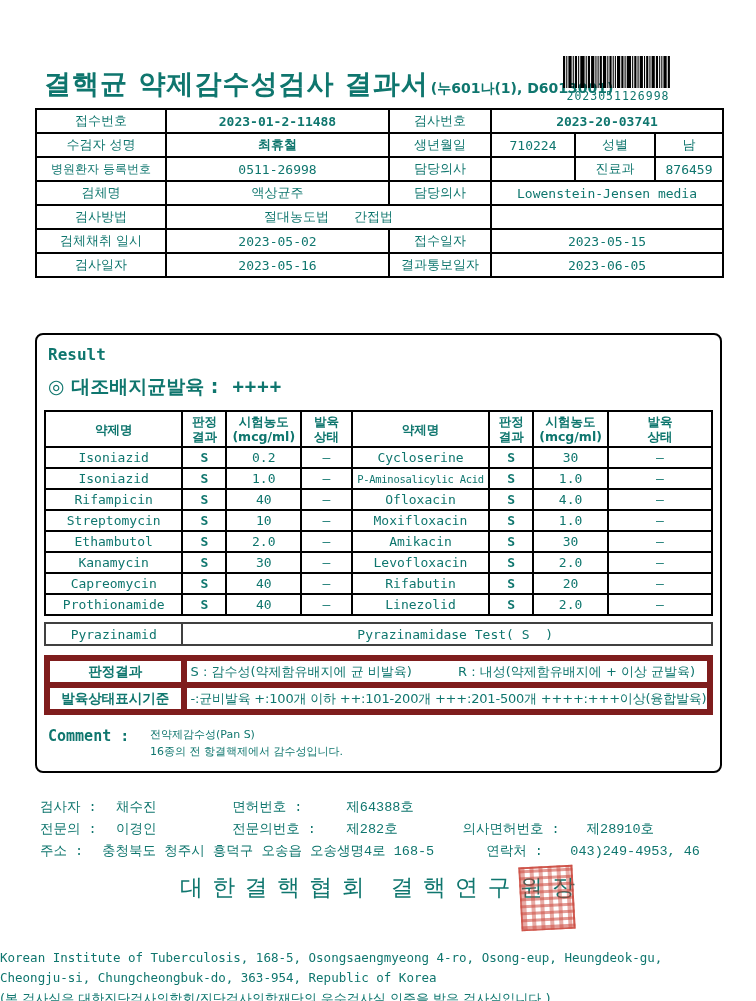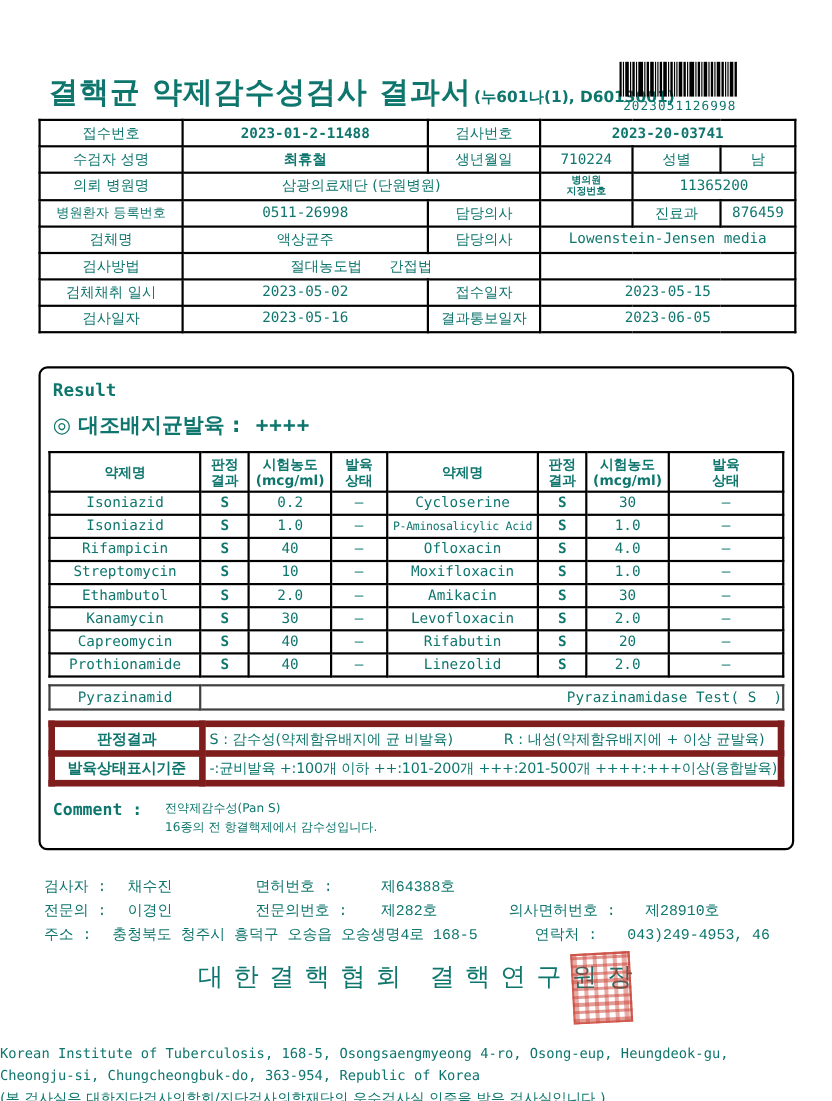--- a/index.html
+++ b/index.html
@@ -41,21 +41,21 @@
 
   .drug-table { width:100%; }
   .drug-table th, .drug-table td { border:2px solid #000; overflow:hidden; }
   .drug-table th { font-size:12.5px; font-weight:bold; padding:2px 1px; line-height:1.2; }
   .drug-table td { height:21px; text-align:center; font-size:13px; font-family:"DejaVu Sans Mono", monospace; }
   .drug-table td.tight { font-size:10.5px; letter-spacing:-0.3px; }
   .drug-table td.judge { font-weight:bold; }
 
   .pyr-table { width:100%; margin-top:6px; }
   .pyr-table td { border:2px solid #404040; height:22px; font-size:13px; font-family:"DejaVu Sans Mono", monospace; text-align:center; }
-  .pyr-table td.val { text-align:right; padding-left:16px; }
+  .pyr-table td.val { text-align:center; padding-left:16px; }
 
   .crit-table { width:100%; margin-top:9px; }
   .crit-table td { border:6px solid #7f1d1d; height:27px; font-size:13px; padding:1px 4px; }
   .crit-table td.lbl { text-align:center; font-weight:bold; font-size:13.5px; }
   .crit-judge span { display:inline-block; }
   .crit-judge .r-part { margin-left:42px; }
   .crit-growth { font-size:11.5px; white-space:nowrap; letter-spacing:-0.2px; }
 
   .comment { display:flex; margin:12px 0 0 4px; }
   .comment-label { font-family:"DejaVu Sans Mono", monospace; font-weight:bold; font-size:15px; width:102px; flex:none; }
@@ -151,29 +151,20 @@
     </tr>
     <tr>
       <td>수검자 성명</td>
       <td class="b">최휴철</td>
       <td>생년월일</td>
       <td class="mono">710224</td>
       <td>성별</td>
       <td>남</td>
     </tr>
     <tr>
-      <td>의뢰 병원명</td>
-      <td colspan="2">삼광의료재단 (단원병원)</td>
-      <td>
-        <div class="code-label">병의원</div>
-        <div class="code-label">지정번호</div>
-      </td>
-      <td colspan="2" class="mono">11365200</td>
-    </tr>
-    <tr>
       <td class="sm">병원환자 등록번호</td>
       <td class="mono">0511-26998</td>
       <td>담당의사</td>
       <td></td>
       <td>진료과</td>
       <td class="mono">876459</td>
     </tr>
     <tr>
       <td>검체명</td>
       <td>액상균주</td>

